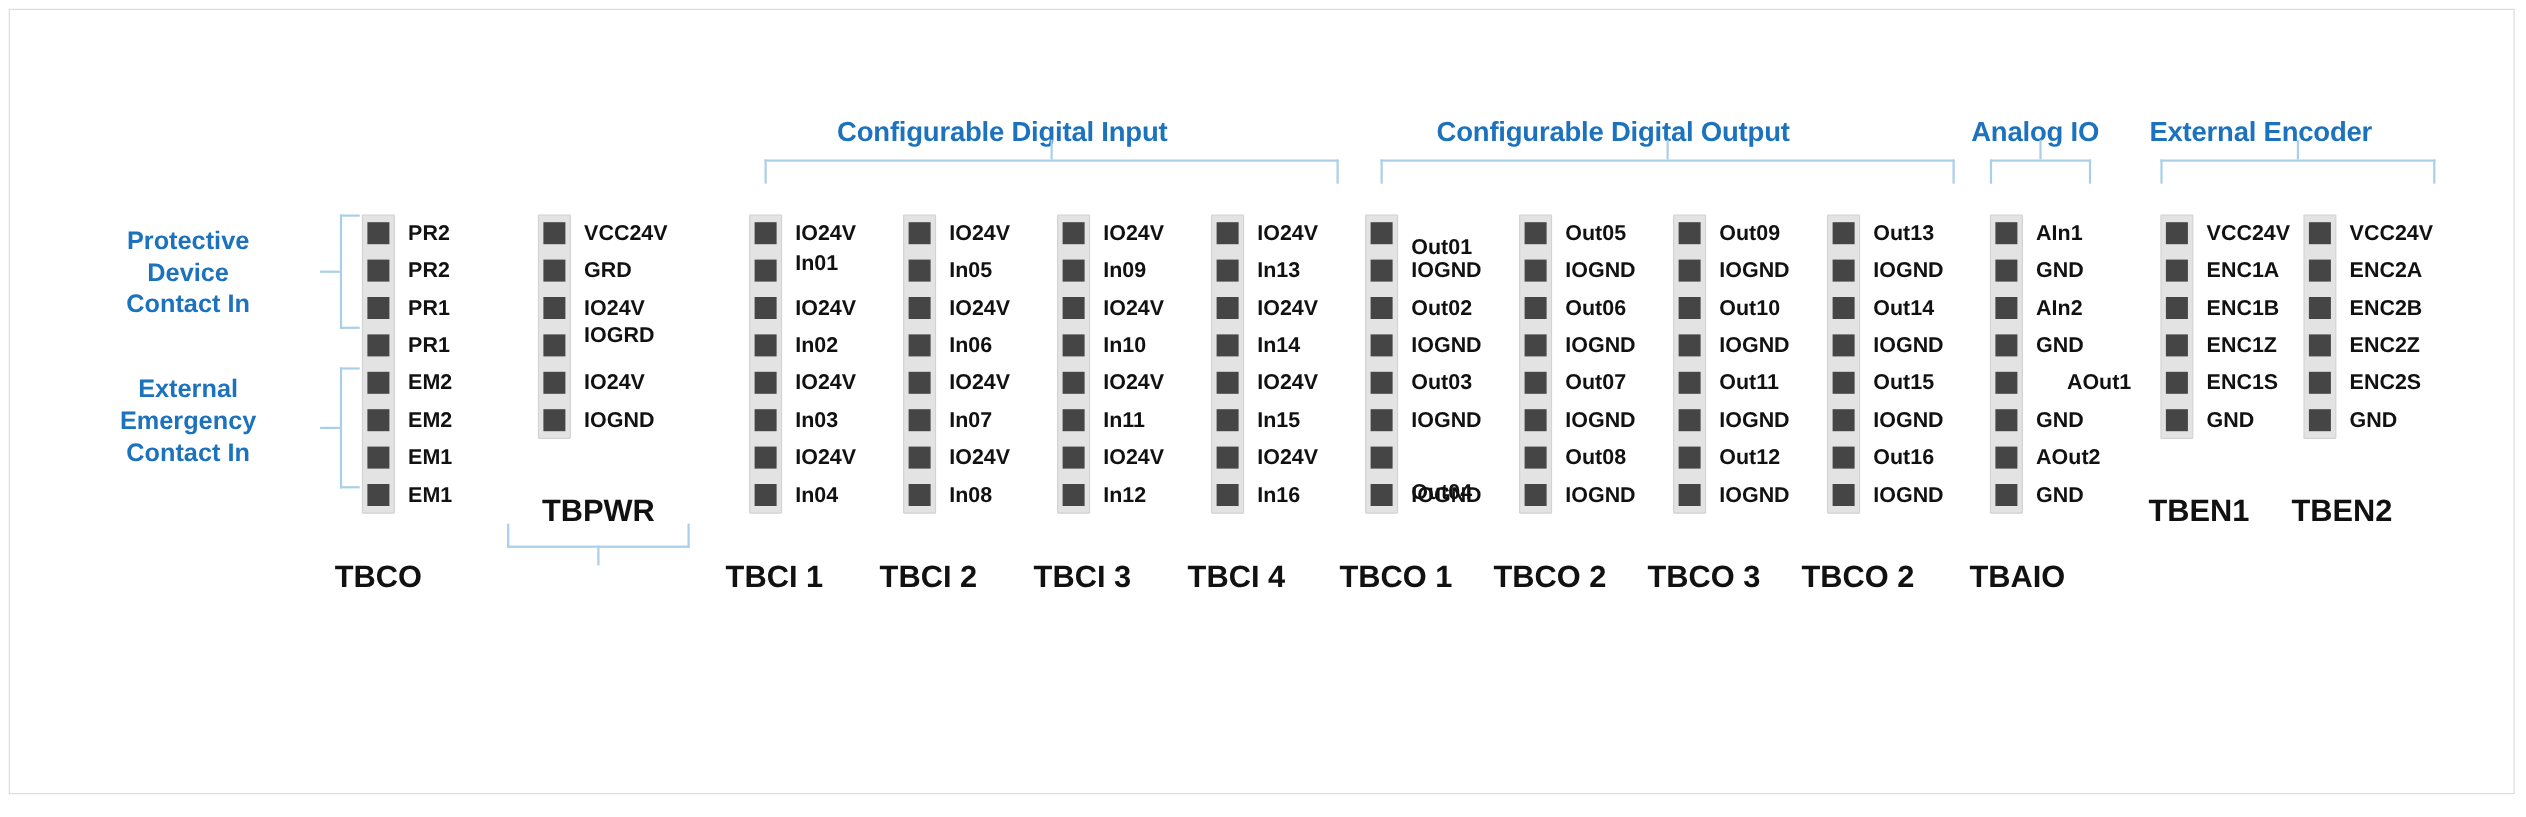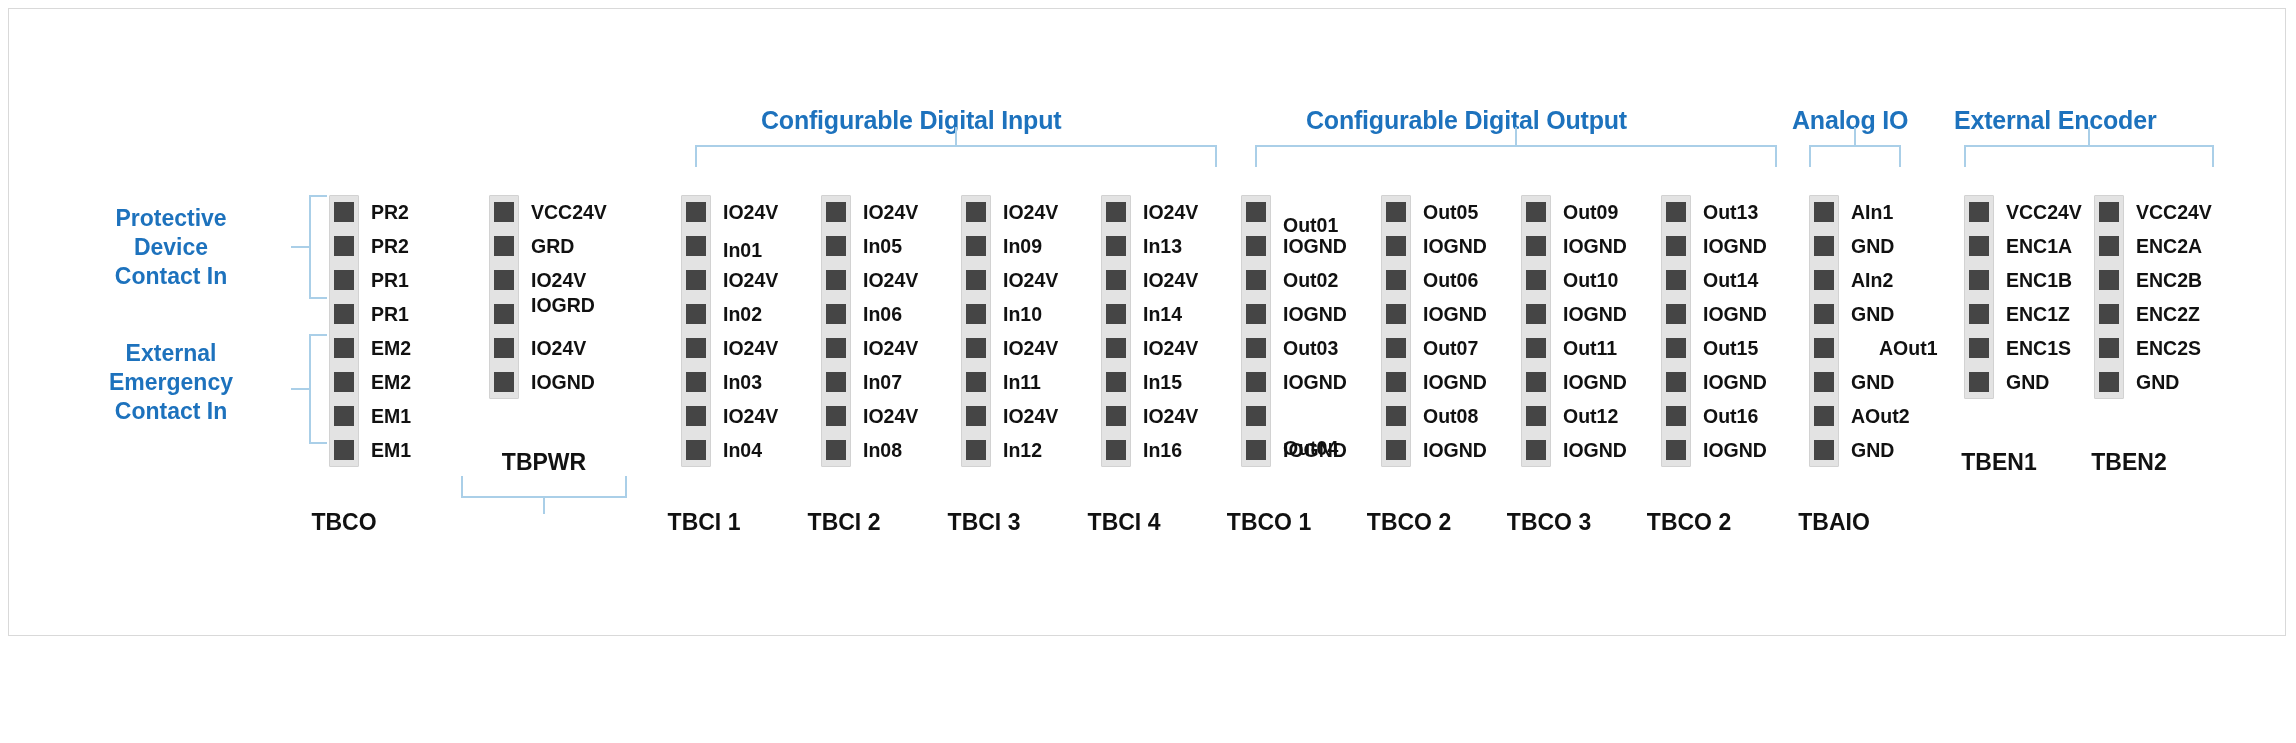--- a/index.html
+++ b/index.html
@@ -4,21 +4,21 @@
 <style>
   html,body{margin:0;padding:0;}
   body{
     width:2296px;height:743px;
     background:#ffffff;
     font-family:"Liberation Sans", sans-serif;
     overflow:hidden;
   }
   #frame{
     position:absolute;left:8px;top:8px;
-    width:2278px;height:628px;
+    width:2278px;height:714px;
     border:1.5px solid #d9d9d9;
     box-sizing:border-box;
     background:#fff;
   }
 
   
   .grp-header{
     position:absolute;
     color:#1d72bd;
     font-weight:bold;
@@ -70,21 +70,21 @@
     font-size:19.5px;
     font-weight:bold;
     color:#111;
     white-space:nowrap;
     line-height:20px;
   }
 
   
   .conn-name{
     position:absolute;
-    font-size:23px;
+    font-size:28px;
     font-weight:bold;
     color:#111;
     white-space:nowrap;
     text-align:center;
   }
 
   
   .brk{position:absolute;}
   .brk-v{position:absolute;background:#aacfe8;width:2px;}
   .brk-h{position:absolute;background:#aacfe8;height:2px;}
@@ -192,21 +192,21 @@
       <div class="pin" style="top: 177px;"></div>
       <div class="pin-label" style="left: 42px; top: 177px;">IOGND</div>
     </div>
   <div class="conn-name" style="left:465px;top:440px;width:140px;">TBPWR</div>
 
   <div class="conn" id="conn-tbci1" style="left:672px;top:186px;">
       <div class="conn-strip" style="width: 30px; height: 272px;"></div>
       <div class="pin" style="top: 7px;"></div>
       <div class="pin-label" style="left: 42px; top: 7px;">IO24V</div>
       <div class="pin" style="top: 41px;"></div>
-      <div class="pin-label" style="left: 42px; top: 45px;">In01</div>
+      <div class="pin-label" style="left: 42px; top: 34px;">In01</div>
       <div class="pin" style="top: 75px;"></div>
       <div class="pin-label" style="left: 42px; top: 75px;">IO24V</div>
       <div class="pin" style="top: 109px;"></div>
       <div class="pin-label" style="left: 42px; top: 109px;">In02</div>
       <div class="pin" style="top: 143px;"></div>
       <div class="pin-label" style="left: 42px; top: 143px;">IO24V</div>
       <div class="pin" style="top: 177px;"></div>
       <div class="pin-label" style="left: 42px; top: 177px;">In03</div>
       <div class="pin" style="top: 211px;"></div>
       <div class="pin-label" style="left: 42px; top: 211px;">IO24V</div>

